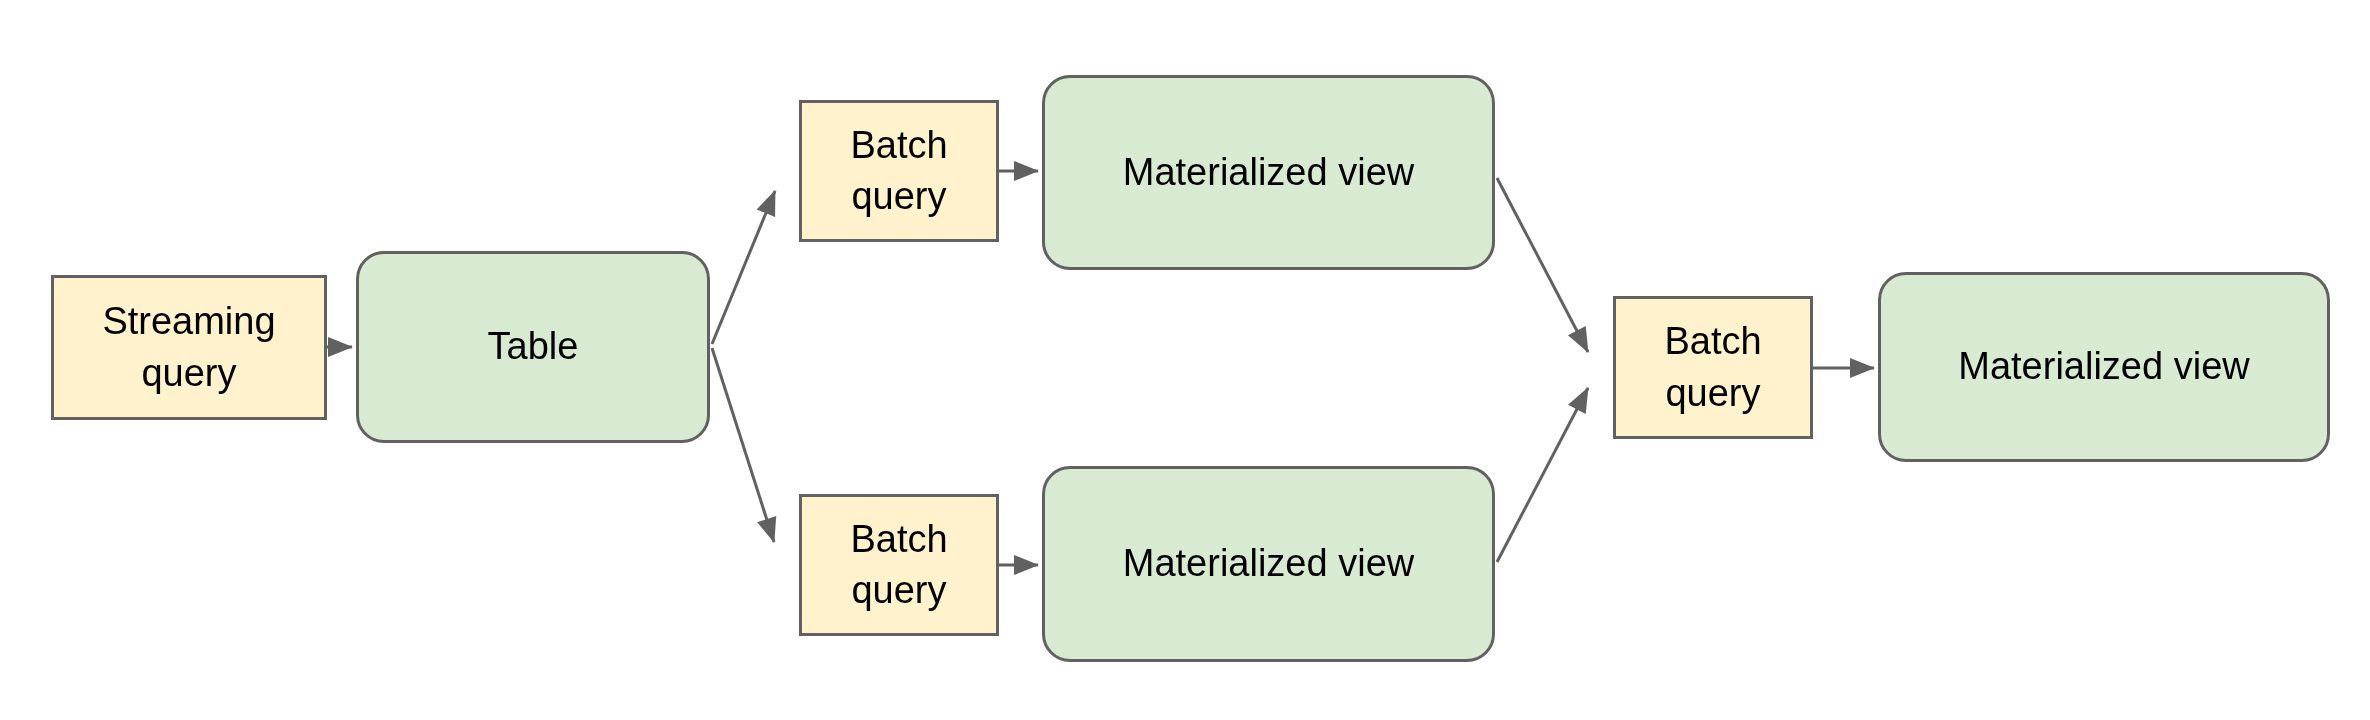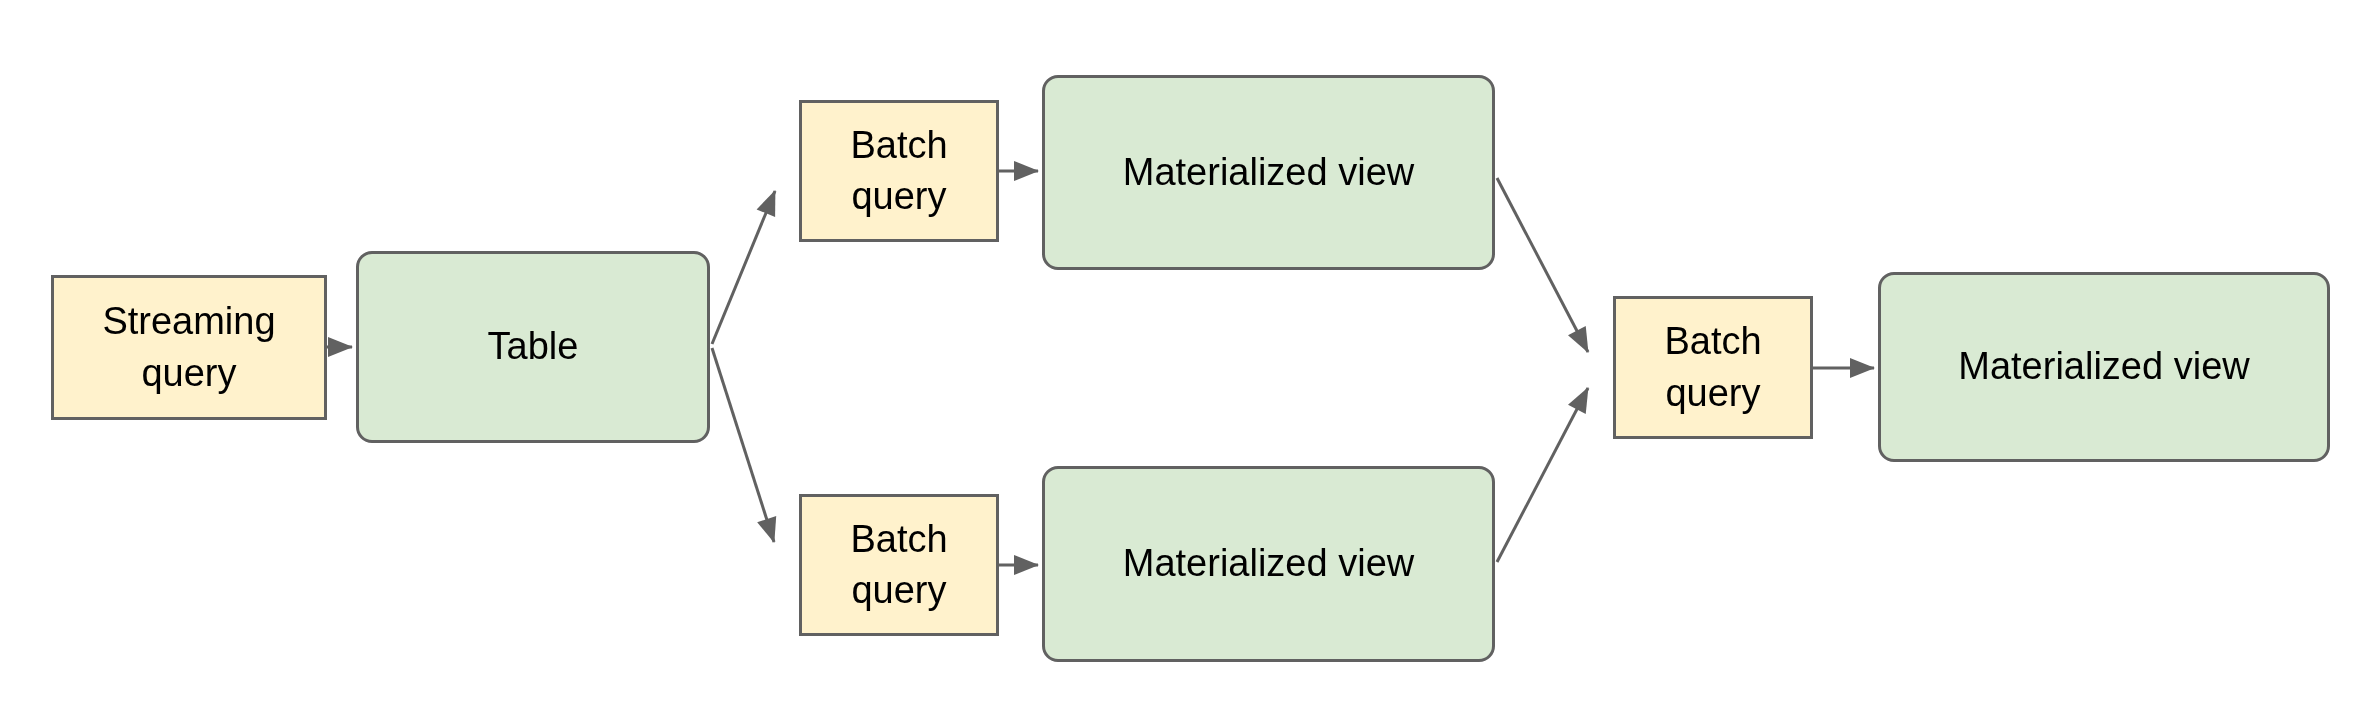--- a/index.html
+++ b/index.html
@@ -24,21 +24,21 @@
     align-items: center;
     justify-content: center;
     text-align: center;
     font-size: 38px;
     line-height: 1.35;
     color: #000000;
     border: 3px solid #616161;
     padding: 0 12px;
   }
   .node--query { background: #fff2cc; margin-left: 20px; }
-  .node--table { background: #d9ead3; border-radius: 16px; }
+  .node--table { background: #d9ead3; border-radius: 28px; }
 </style>
 </head>
 <body>
 
 <div class="canvas">
 
   <svg class="connector-layer" viewBox="0 0 2370 720" xmlns="http://www.w3.org/2000/svg">
     <defs>
       <marker id="arrowhead" markerUnits="userSpaceOnUse" markerWidth="28" markerHeight="24" refX="25" refY="12" orient="auto">
         <path d="M1,2 L26,12 L1,22 Z" fill="#616161"></path>

